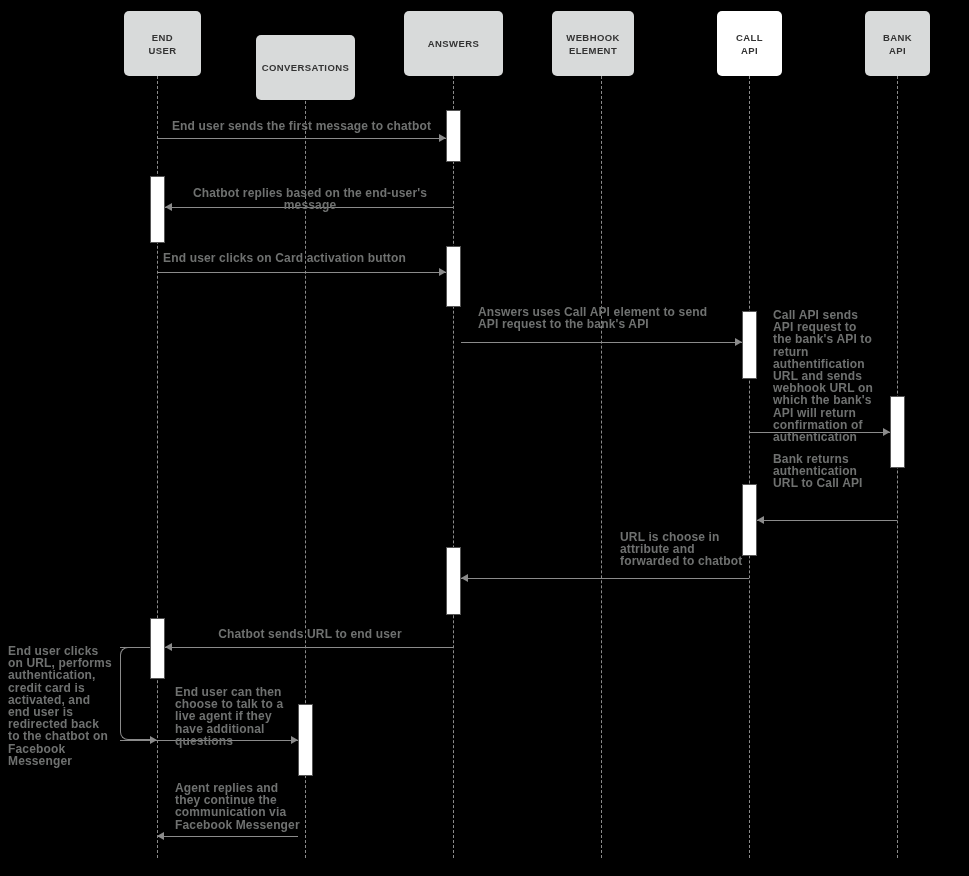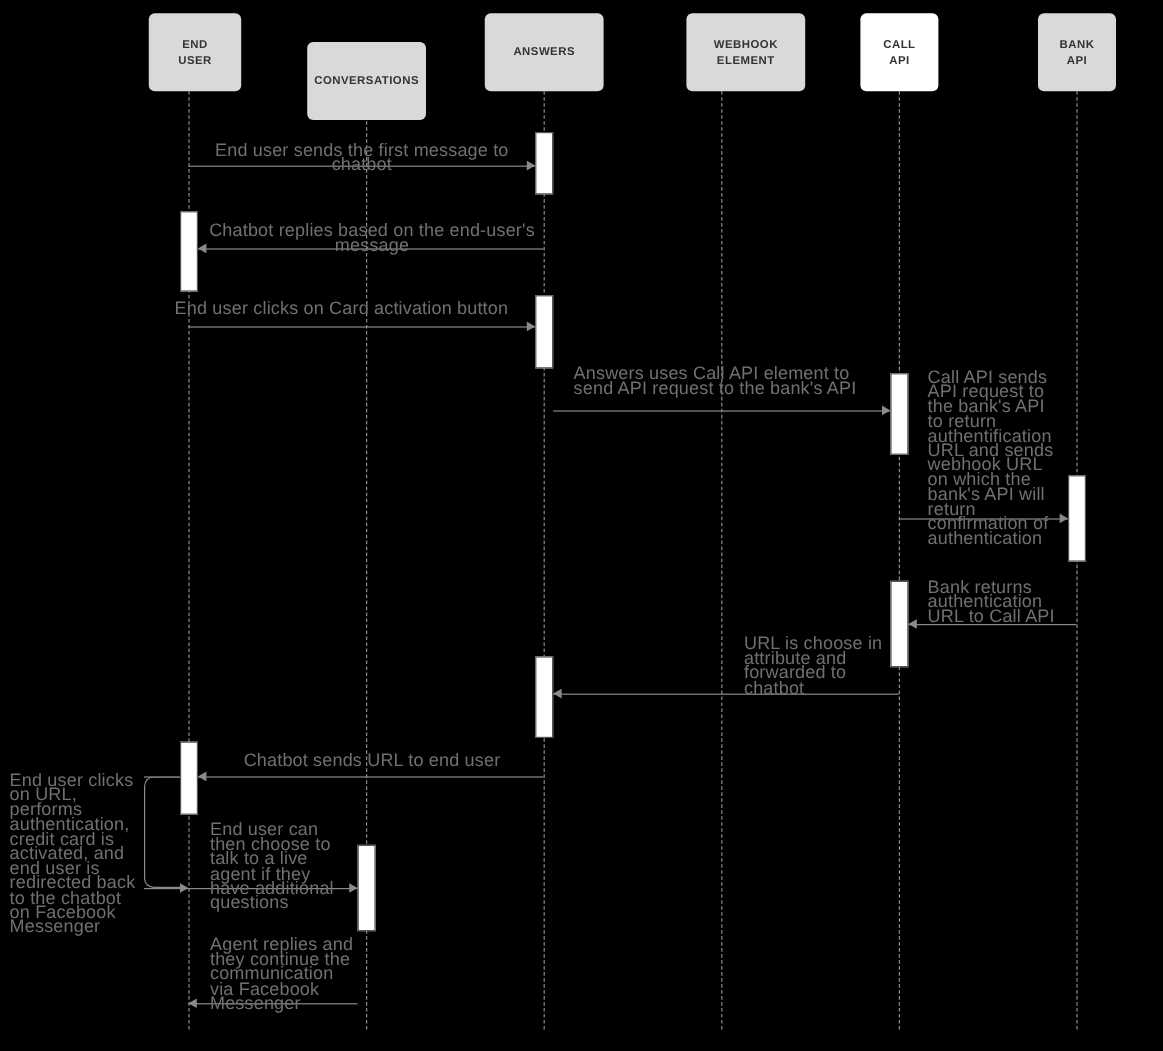--- a/index.html
+++ b/index.html
@@ -61,22 +61,22 @@
   }
   .arrowhead.right {
     border-left: 7px solid #8b8b8b;
   }
   .arrowhead.left {
     border-right: 7px solid #8b8b8b;
   }
   .msg-label {
     position: absolute;
     color: #6f7170;
-    font-size: 15px;
-    font-weight: normal;
+    font-size: 12px;
+    font-weight: bold;
     line-height: 12.2px;
     letter-spacing: 0.15px;
   }
   .msg-label.align-right { text-align: left; }
   .msg-label.align-left  { text-align: left; }
   .msg-label.align-center{ text-align: center; }
   .selfloop-corner {
     position: absolute;
     border: 1px solid #8b8b8b;
     border-right: none;
@@ -120,21 +120,21 @@
       <div class="arrowhead right" style="left: 439px; border-left-color: rgb(139, 139, 139); top: 268px;"></div>
       <div class="msg-label align-center" style="left: 140px; top: 252px; width: 289px; color: rgb(111, 113, 112);">End user clicks on Card activation button</div>
       <div class="msg-line" style="left: 461px; top: 342px; width: 281px; border-top-color: rgb(139, 139, 139);"></div>
       <div class="arrowhead right" style="left: 735px; border-left-color: rgb(139, 139, 139); top: 338px;"></div>
       <div class="msg-label align-left" style="left: 478px; top: 306px; width: 238px; color: rgb(111, 113, 112);">Answers uses Call API element to send API request to the bank's API</div>
       <div class="msg-line" style="left: 749px; top: 432px; width: 141px; border-top-color: rgb(139, 139, 139);"></div>
       <div class="arrowhead right" style="left: 883px; border-left-color: rgb(139, 139, 139); top: 428px;"></div>
       <div class="msg-label align-left" style="left: 773px; top: 309px; width: 105px; color: rgb(111, 113, 112);">Call API sends API request to the bank's API to return authentification URL and sends webhook URL on which the bank's API will return confirmation of authentication</div>
       <div class="msg-line" style="left: 757px; top: 520px; width: 140px; border-top-color: rgb(139, 139, 139);"></div>
       <div class="arrowhead left" style="left: 757px; border-right-color: rgb(139, 139, 139); top: 516px;"></div>
-      <div class="msg-label align-left" style="left: 773px; top: 484px; width: 110px; color: rgb(111, 113, 112);">Bank returns authentication URL to Call API</div>
+      <div class="msg-label align-left" style="left: 773px; top: 453px; width: 110px; color: rgb(111, 113, 112);">Bank returns authentication URL to Call API</div>
       <div class="msg-line" style="left: 461px; top: 578px; width: 288px; border-top-color: rgb(139, 139, 139);"></div>
       <div class="arrowhead left" style="left: 461px; border-right-color: rgb(139, 139, 139); top: 574px;"></div>
       <div class="msg-label align-left" style="left: 620px; top: 531px; width: 124px; color: rgb(111, 113, 112);">URL is choose in attribute and forwarded to chatbot</div>
       <div class="msg-line" style="left: 165px; top: 647px; width: 288px; border-top-color: rgb(139, 139, 139);"></div>
       <div class="arrowhead left" style="left: 165px; border-right-color: rgb(139, 139, 139); top: 643px;"></div>
       <div class="msg-label align-center" style="left: 167px; top: 628px; width: 286px; color: rgb(111, 113, 112);">Chatbot sends URL to end user</div>
       <div class="msg-line" style="left: 120px; top: 647px; width: 30px; border-top-color: rgb(139, 139, 139);"></div>
       <div class="selfloop-corner" style="left: 120px; top: 647px; width: 30px; height: 93px; border-color: rgb(139, 139, 139) transparent rgb(139, 139, 139) rgb(139, 139, 139);"></div>
       <div class="arrowhead right" style="left: 150px; top: 736px; border-left-color: rgb(139, 139, 139);"></div>
       <div class="msg-label align-right" style="left: 8px; top: 645px; width: 105px; color: rgb(111, 113, 112);">End user clicks on URL, performs authentication, credit card is activated, and end user is redirected back to the chatbot on Facebook Messenger</div>
@@ -148,21 +148,21 @@
   <div id="layer-heads">
       <div class="lifeline-head" style="left: 124px; top: 11px; width: 77px; height: 65px; background: rgb(216, 218, 218); color: rgb(51, 51, 51);">
         <span>END<br>USER</span>
       </div>
       <div class="lifeline-head" style="left: 256px; top: 11px; width: 99px; height: 65px; background: rgb(216, 218, 218); color: rgb(51, 51, 51); margin-top: 24px;">
         <span>CONVERSATIONS</span>
       </div>
       <div class="lifeline-head" style="left: 404px; top: 11px; width: 99px; height: 65px; background: rgb(216, 218, 218); color: rgb(51, 51, 51);">
         <span>ANSWERS</span>
       </div>
-      <div class="lifeline-head" style="left: 572px; top: 11px; width: 99px; height: 65px; background: rgb(216, 218, 218); color: rgb(51, 51, 51);">
+      <div class="lifeline-head" style="left: 552px; top: 11px; width: 82px; height: 65px; background: rgb(216, 218, 218); color: rgb(51, 51, 51);">
         <span>WEBHOOK ELEMENT</span>
       </div>
       <div class="lifeline-head" style="left: 717px; top: 11px; width: 65px; height: 65px; background: #ffffff; color: rgb(51, 51, 51);">
         <span>CALL<br>API</span>
       </div>
       <div class="lifeline-head" style="left: 865px; top: 11px; width: 65px; height: 65px; background: rgb(216, 218, 218); color: rgb(51, 51, 51);">
         <span>BANK<br>API</span>
       </div>
     </div>
 </div>

